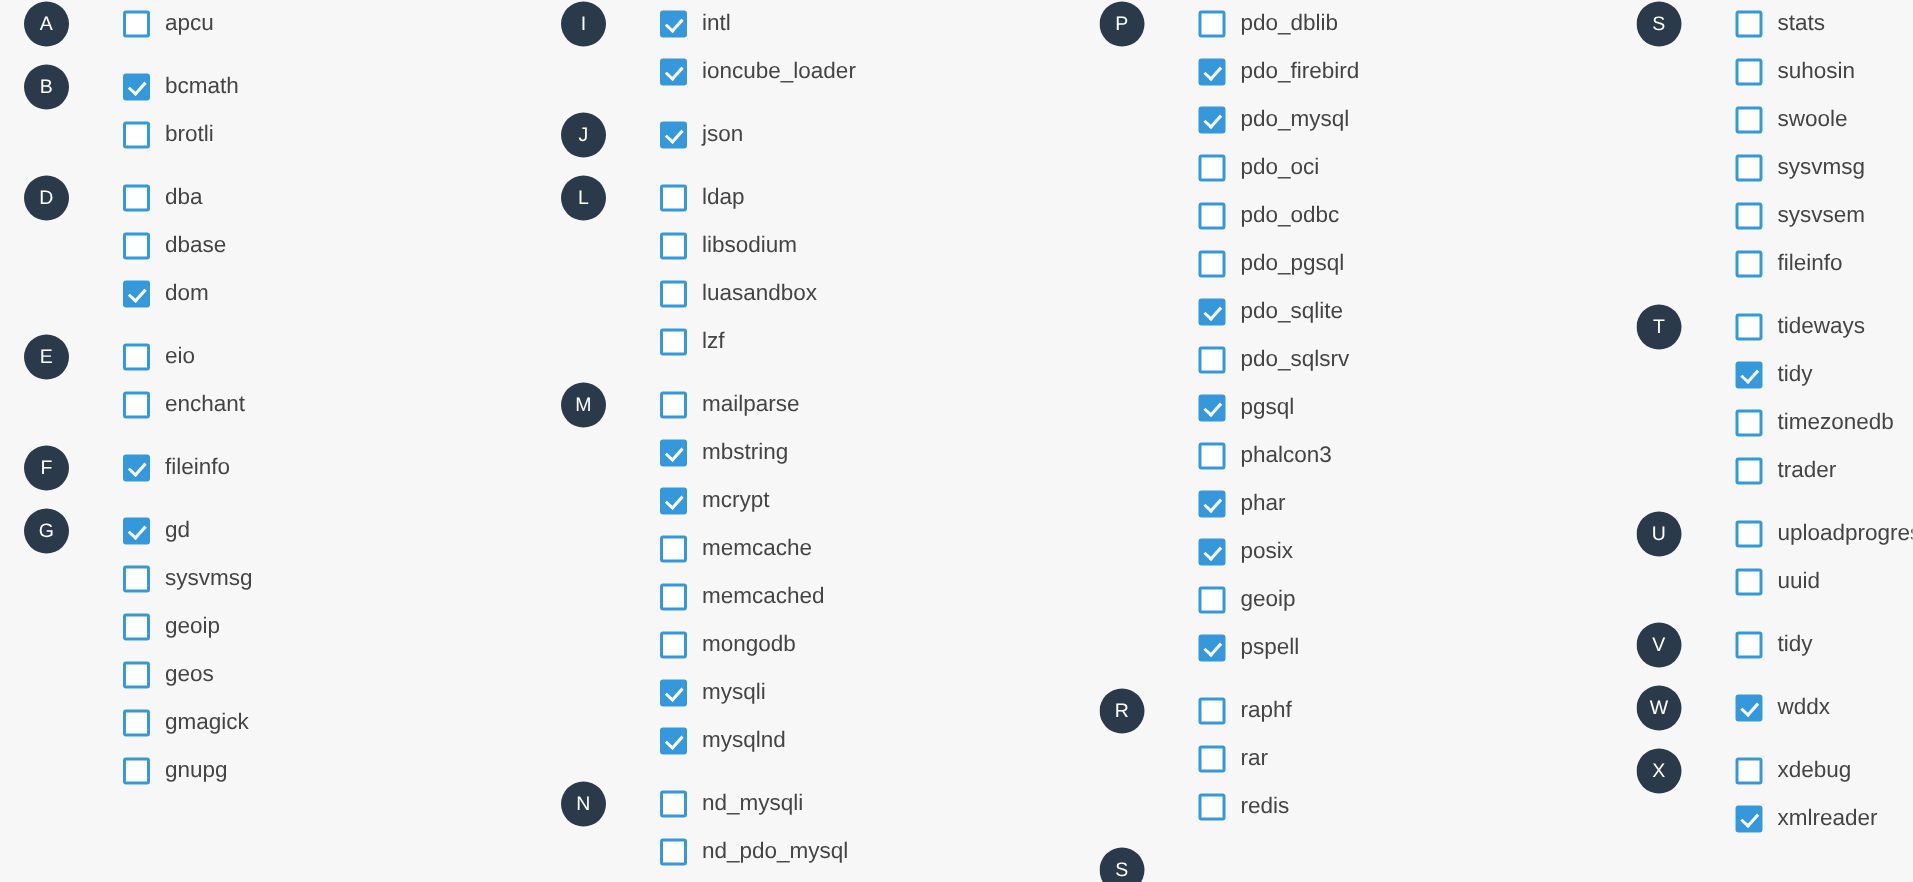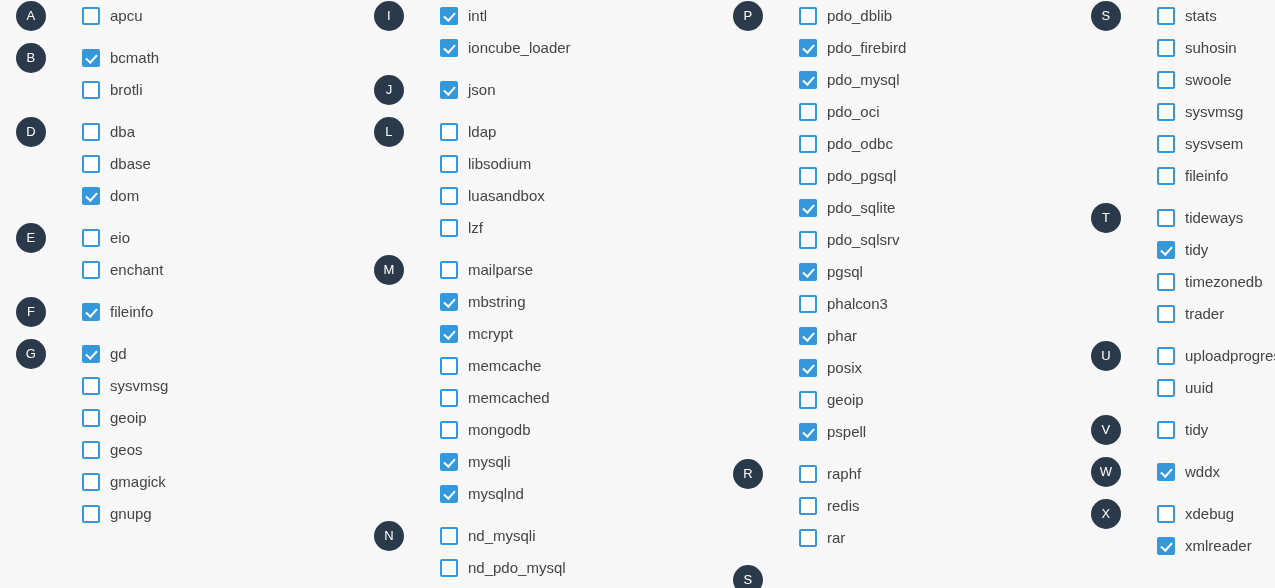--- a/index.html
+++ b/index.html
@@ -394,27 +394,27 @@
         <div class="letter-badge">R</div>
         <div class="cb-wrap">
           <span class="cb"></span>
         </div>
         <div class="ext-label">raphf</div>
       </div>
       <div class="ext-row">
         <div class="cb-wrap">
           <span class="cb"></span>
         </div>
+        <div class="ext-label">rar</div>
+      </div>
+      <div class="ext-row">
+        <div class="cb-wrap">
+          <span class="cb"></span>
+        </div>
         <div class="ext-label">redis</div>
-      </div>
-      <div class="ext-row">
-        <div class="cb-wrap">
-          <span class="cb"></span>
-        </div>
-        <div class="ext-label">rar</div>
       </div>
       <div class="ext-row group-start">
         <div class="letter-badge">S</div>
       </div>
     </div>
     <div class="ext-column" style="left: 1091px;">
       <div class="ext-row group-start">
         <div class="letter-badge">S</div>
         <div class="cb-wrap">
           <span class="cb"></span>

